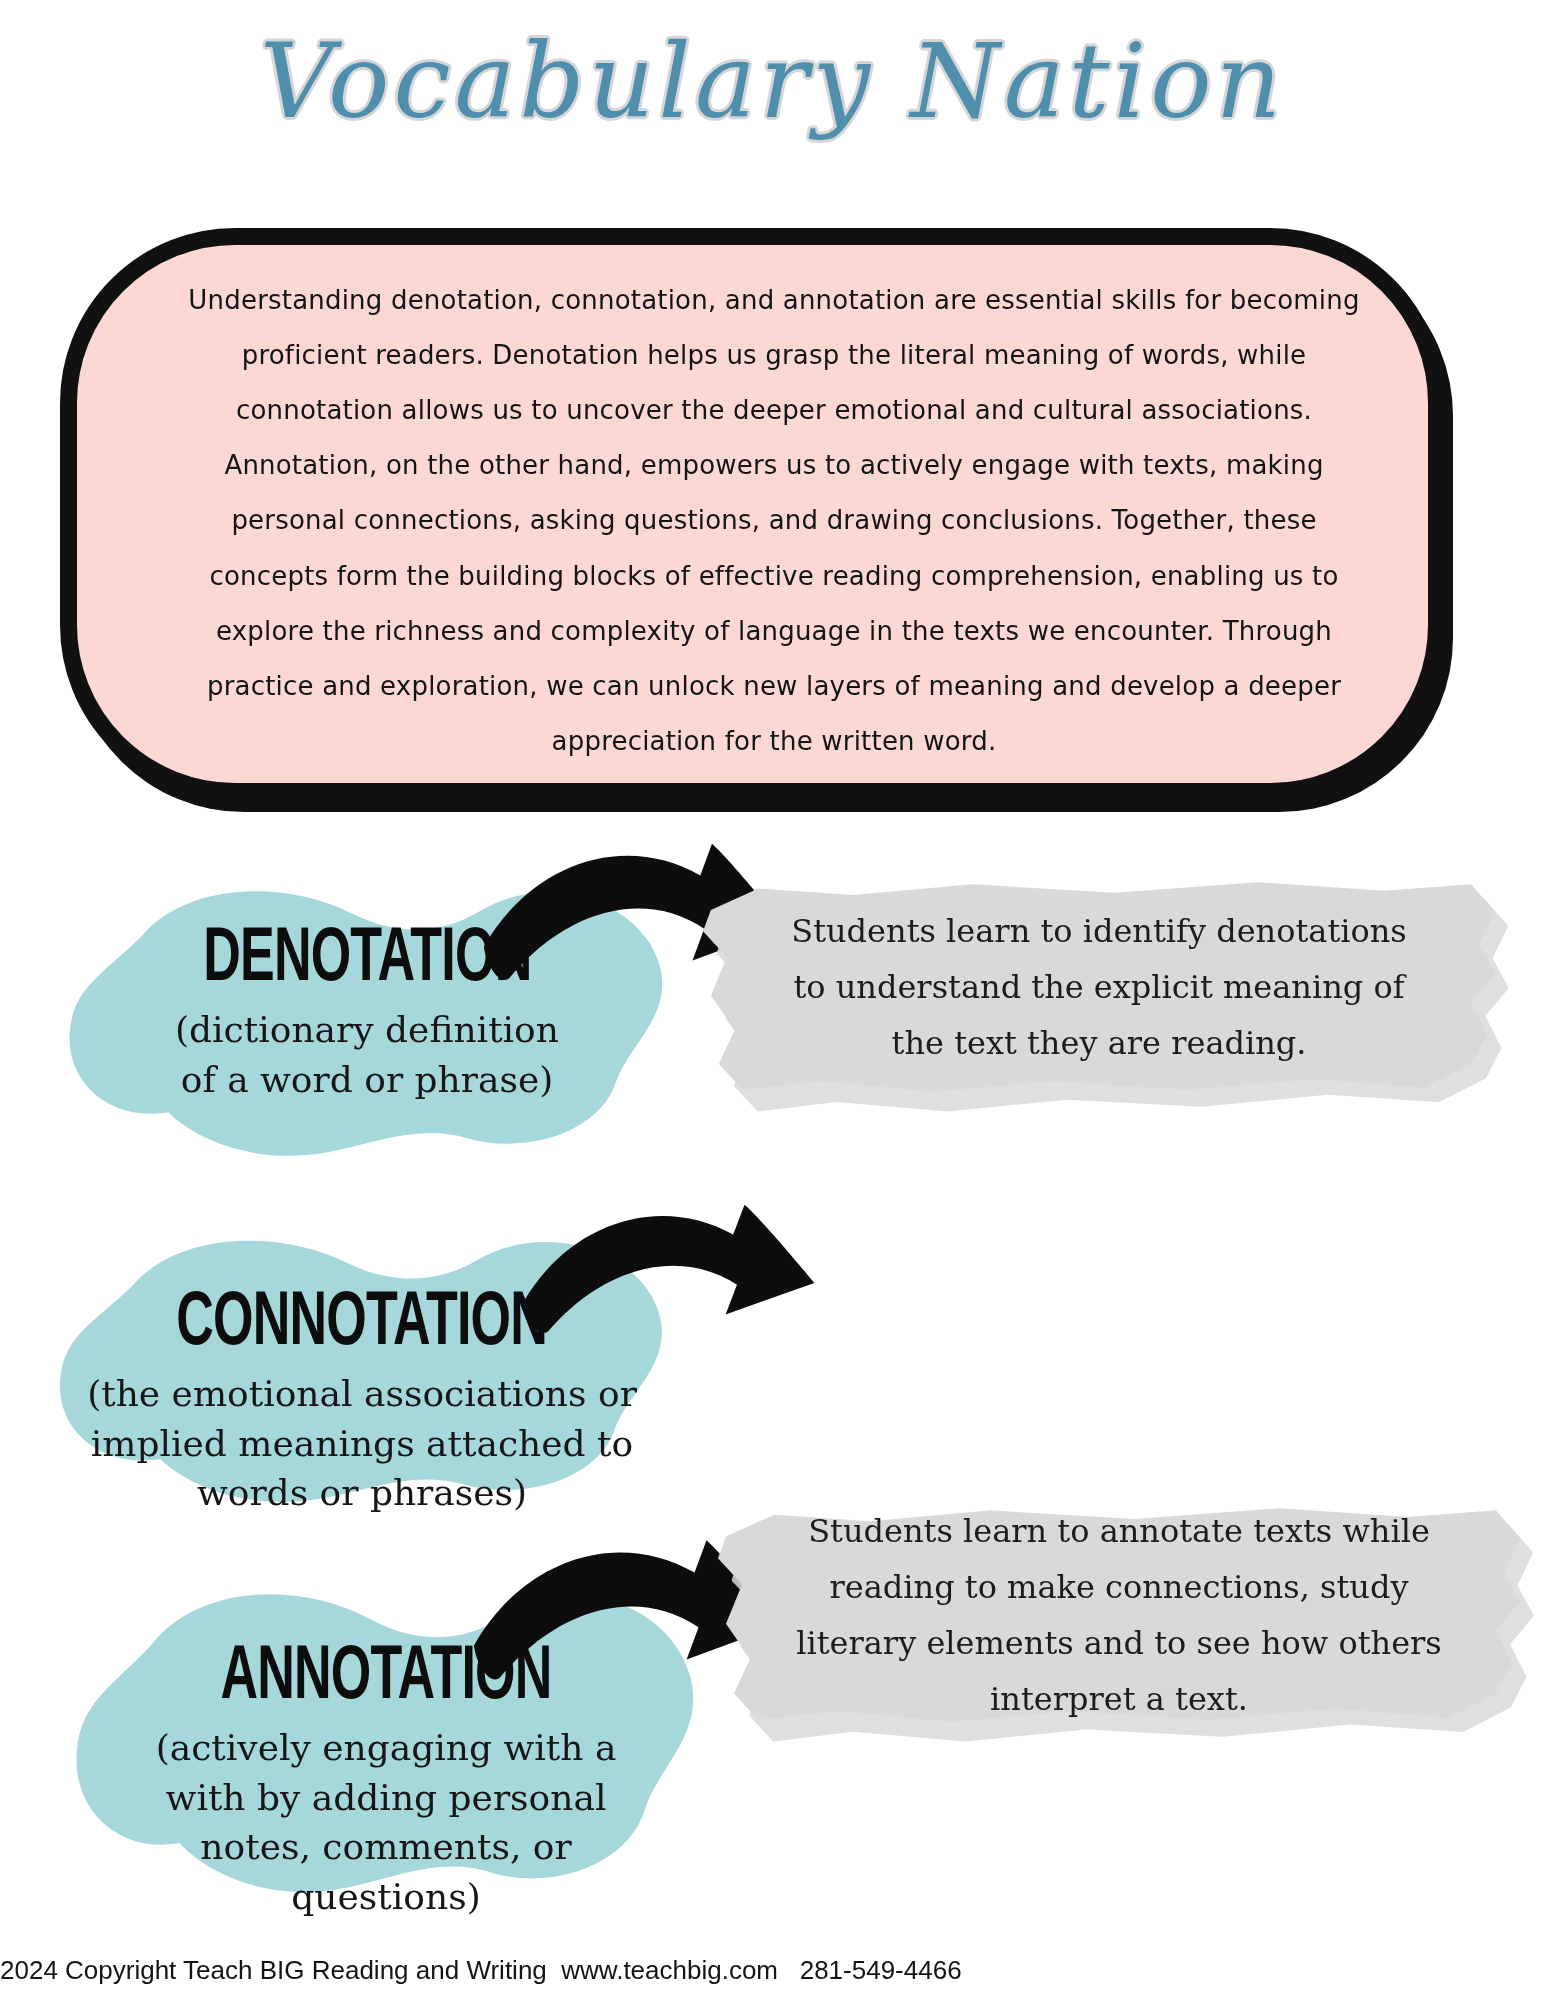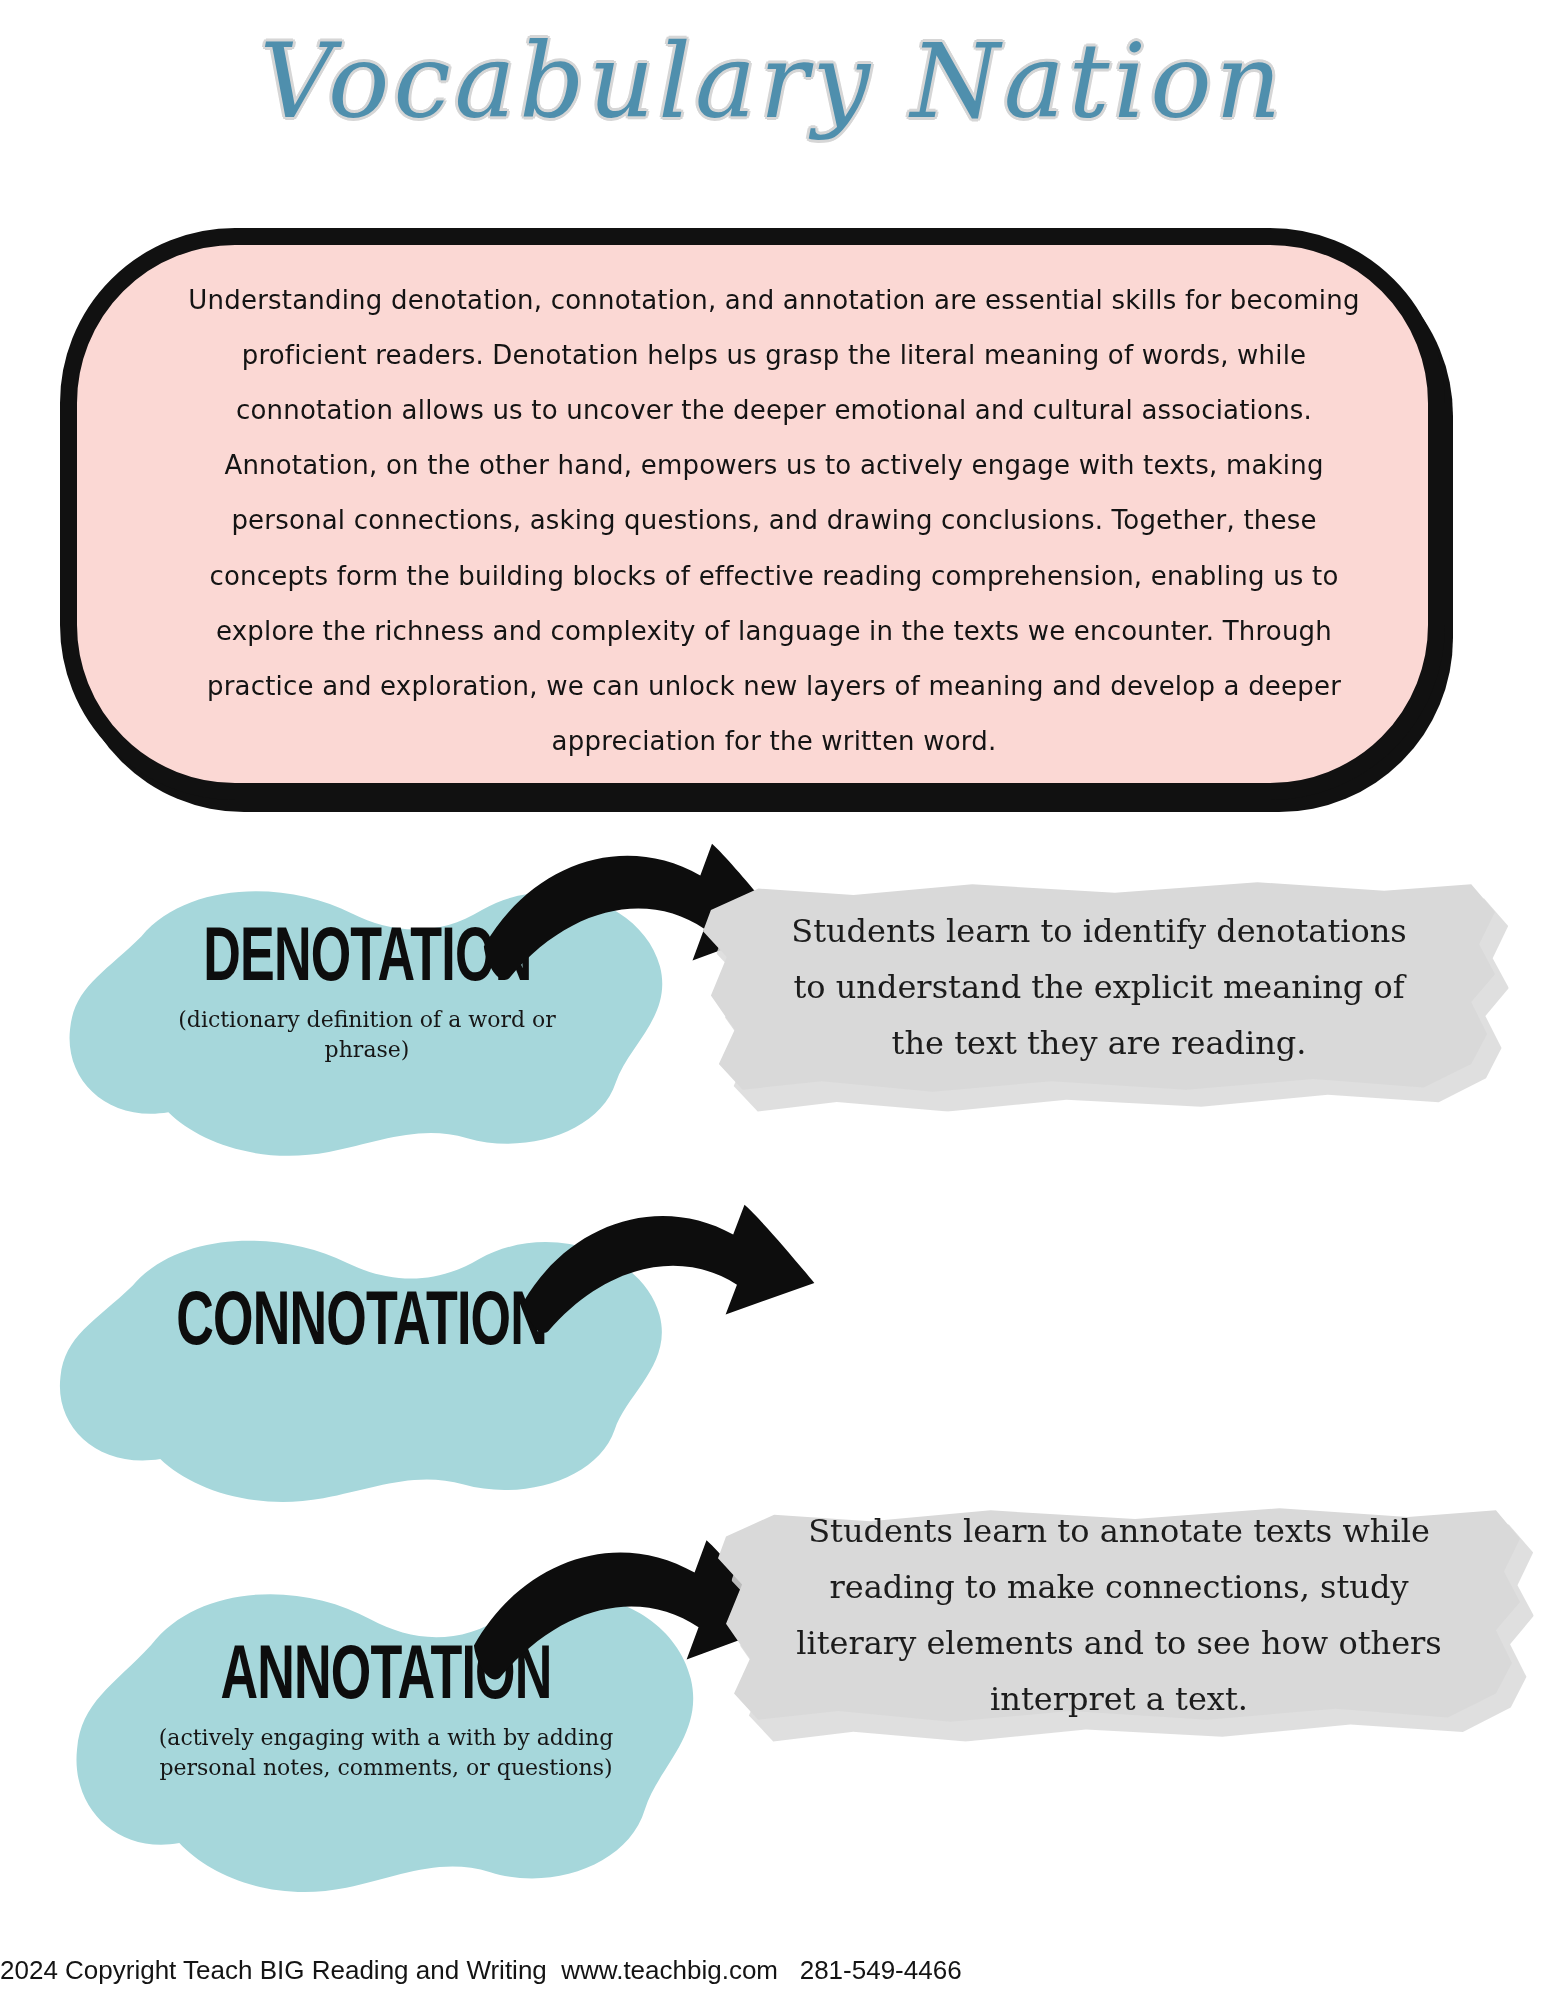--- a/index.html
+++ b/index.html
@@ -80,21 +80,21 @@
     font-weight:700;
     font-size:62px;
     letter-spacing:-1px;
     color:#0d0d0d;
     transform:scale(0.84,1.22);
     transform-origin:center;
     white-space:nowrap;
   }
   .definition{
     font-family:"DejaVu Serif", serif;
-    font-size:22px;
+    font-size:36px;
     line-height:1.38;
     color:#161616;
     margin-top:16px;
   }
 
   .arrow{position:absolute;}
   .arrow svg{width:100%;height:100%;}
 
   .desc{
     position:absolute;
@@ -183,20 +183,21 @@
     <span class="swath"></span>
     <p>Students learn to identify denotations to understand the explicit meaning of the text they are reading.</p>
   </div>
 
   <div class="blob blob-2">
     <svg viewBox="0 0 640 320" preserveAspectRatio="none">
       <path fill="#a6d7db" d="M95,85 C140,30 240,28 305,62 C345,82 390,86 435,58 C505,18 595,52 612,115 C625,165 580,195 568,232 C552,282 478,305 420,288 C372,274 332,292 282,302 C212,315 152,292 122,262 C62,272 18,230 24,178 C28,136 58,122 95,85 Z"></path>
     </svg>
     <div class="blob-content">
       <h2 class="term">CONNOTATION</h2>
+      <p class="definition">(the emotional associations or implied meanings attached to words or phrases)</p>
     </div>
   </div>
   <div class="arrow arrow-2">
     <svg viewBox="0 0 320 170" preserveAspectRatio="none">
       <path fill="#0d0d0d" d="M6,120 C55,35 150,4 228,48 L240,16 C258,32 296,78 314,100 L220,134 L232,102 C175,64 95,78 32,152 C22,160 8,138 6,120 Z"></path>
     </svg>
   </div>
 
   <div class="blob blob-3">
     <svg viewBox="0 0 640 320" preserveAspectRatio="none">

